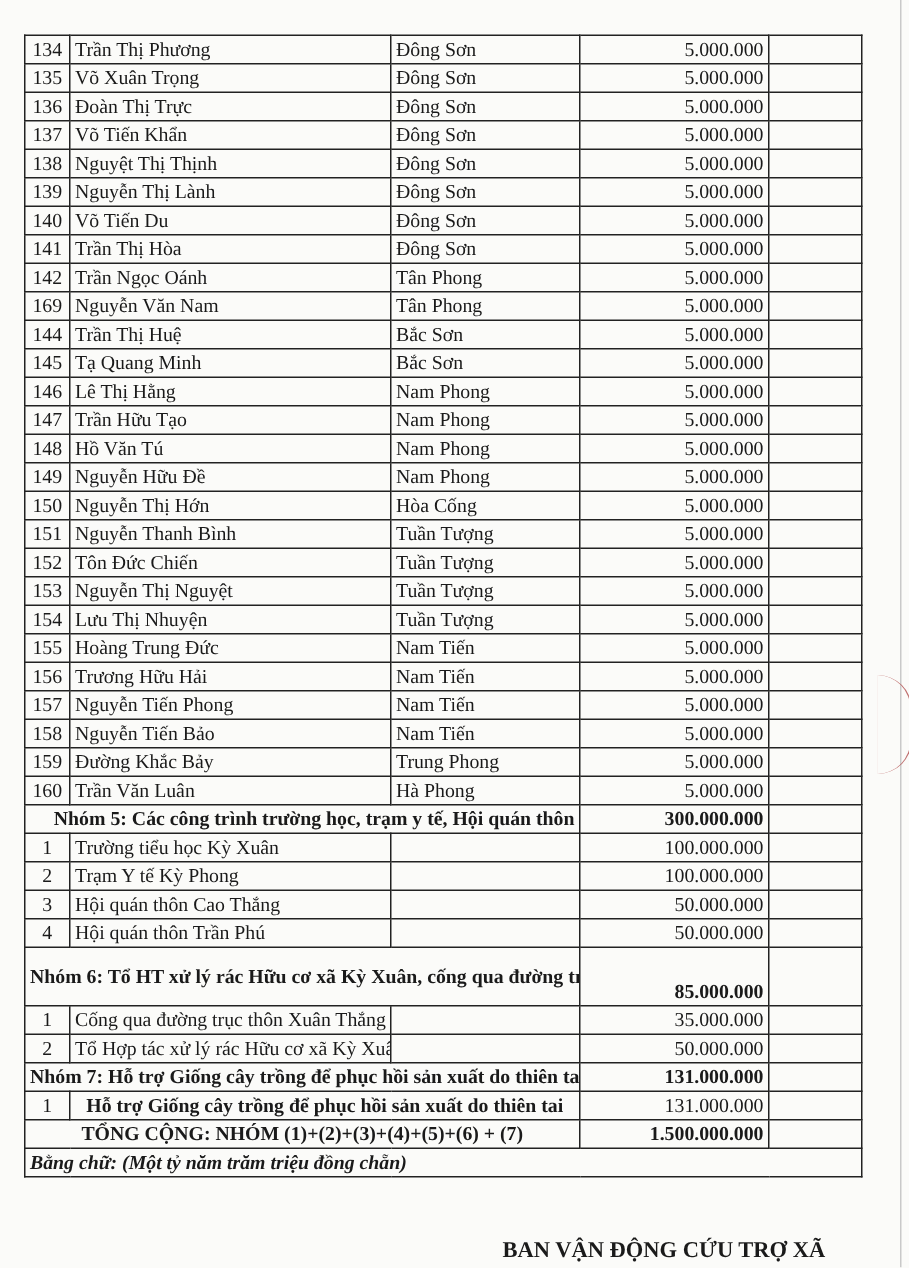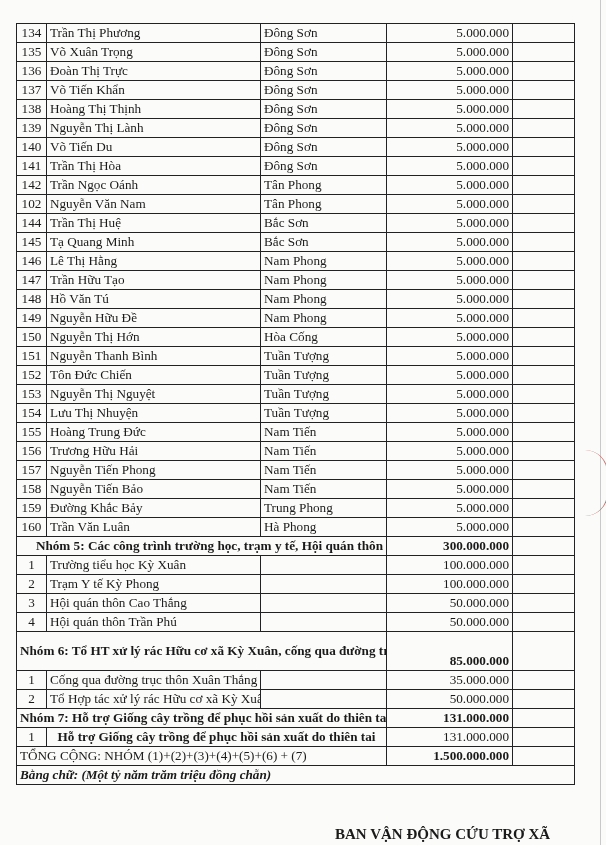--- a/index.html
+++ b/index.html
@@ -9,21 +9,21 @@
   table.main { position:absolute; left:16px; top:23px; border-collapse:collapse; table-layout:fixed; width:558px; }
   table.main td { border:1.3px solid #222; height:18px; padding:0 3px; font-size:13.2px; line-height:18px; white-space:nowrap; overflow:hidden; }
   col.c-no { width:30px; } col.c-name { width:214px; } col.c-vil { width:126px; } col.c-amt { width:126px; } col.c-note { width:62px; }
   td.no { text-align:center; padding:0 1px; }
   td.vil { }
   td.amt { text-align:right; padding-right:8px; }
   td.grp { text-align:right; font-weight:bold; }
   td.grp2 { text-align:center; font-weight:bold; line-height:19px; white-space:normal; }
   td.amtb { text-align:right; font-weight:bold; padding-right:8px; }
   td.amtb2 { text-align:right; font-weight:bold; padding-right:8px; vertical-align:bottom; }
-  td.total { text-align:left; font-weight:normal; height:25px; font-size:13.5px; }
+  td.total { text-align:center; font-weight:bold; height:25px; font-size:13.5px; }
   td.words { font-style:italic; font-weight:bold; border-right:1.3px solid #222; font-size:13px; }
   td.center { text-align:center;font-weight:bold; }
   .footer { position:absolute; left:335px; top:826px; font-weight:bold; font-size:15px; }
   .stamp { position:absolute; left:585px; top:450px; width:22px; height:66px; border-right:1.5px solid #b04a4a; border-radius:0 40px 40px 0; opacity:.8; }
 </style>
 </head>
 <body>
 
 <div class="page-edge"></div>
 <div class="stamp"></div>
@@ -60,21 +60,21 @@
       </tr>
       <tr>
         <td class="no">137</td>
         <td>Võ Tiến Khẩn</td>
         <td class="vil">Đông Sơn</td>
         <td class="amt">5.000.000</td>
         <td></td>
       </tr>
       <tr>
         <td class="no">138</td>
-        <td>Hoàng Thị Thịnh</td>
+        <td>Nguyệt Thị Thịnh</td>
         <td class="vil">Đông Sơn</td>
         <td class="amt">5.000.000</td>
         <td></td>
       </tr>
       <tr>
         <td class="no">139</td>
         <td>Nguyễn Thị Lành</td>
         <td class="vil">Đông Sơn</td>
         <td class="amt">5.000.000</td>
         <td></td>
@@ -94,21 +94,21 @@
         <td></td>
       </tr>
       <tr>
         <td class="no">142</td>
         <td>Trần Ngọc Oánh</td>
         <td class="vil">Tân Phong</td>
         <td class="amt">5.000.000</td>
         <td></td>
       </tr>
       <tr>
-        <td class="no">102</td>
+        <td class="no">169</td>
         <td>Nguyễn Văn Nam</td>
         <td class="vil">Tân Phong</td>
         <td class="amt">5.000.000</td>
         <td></td>
       </tr>
       <tr>
         <td class="no">144</td>
         <td>Trần Thị Huệ</td>
         <td class="vil">Bắc Sơn</td>
         <td class="amt">5.000.000</td>

